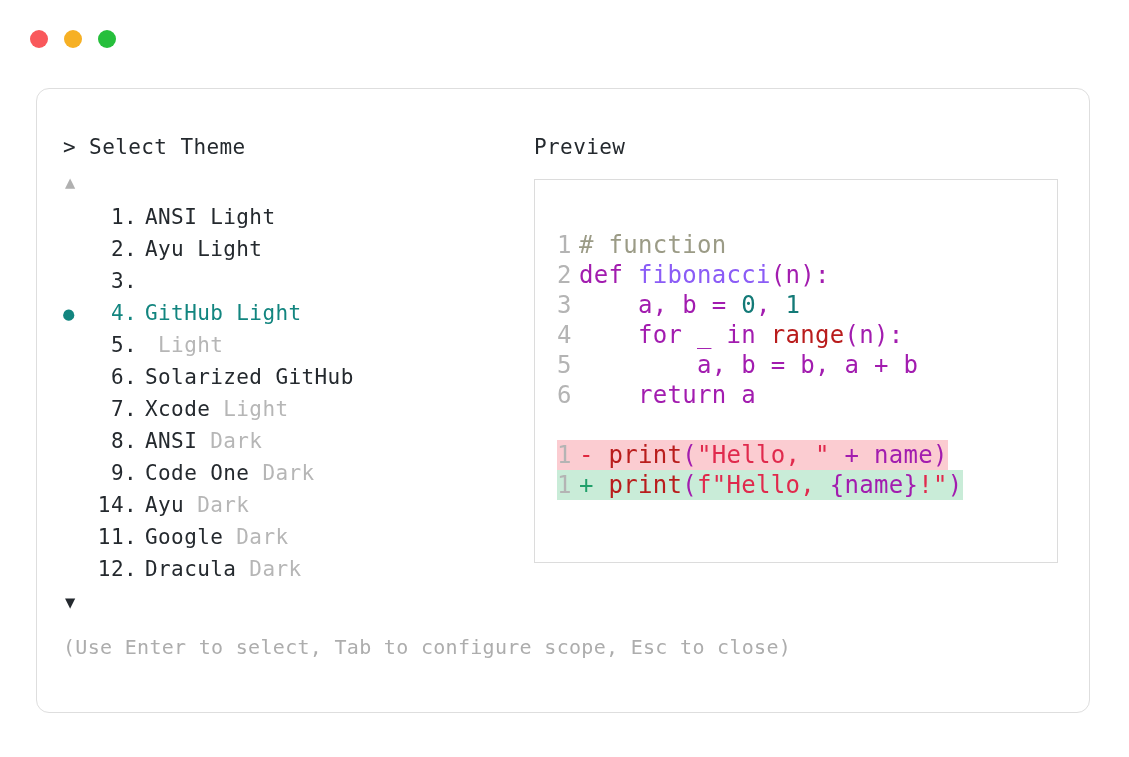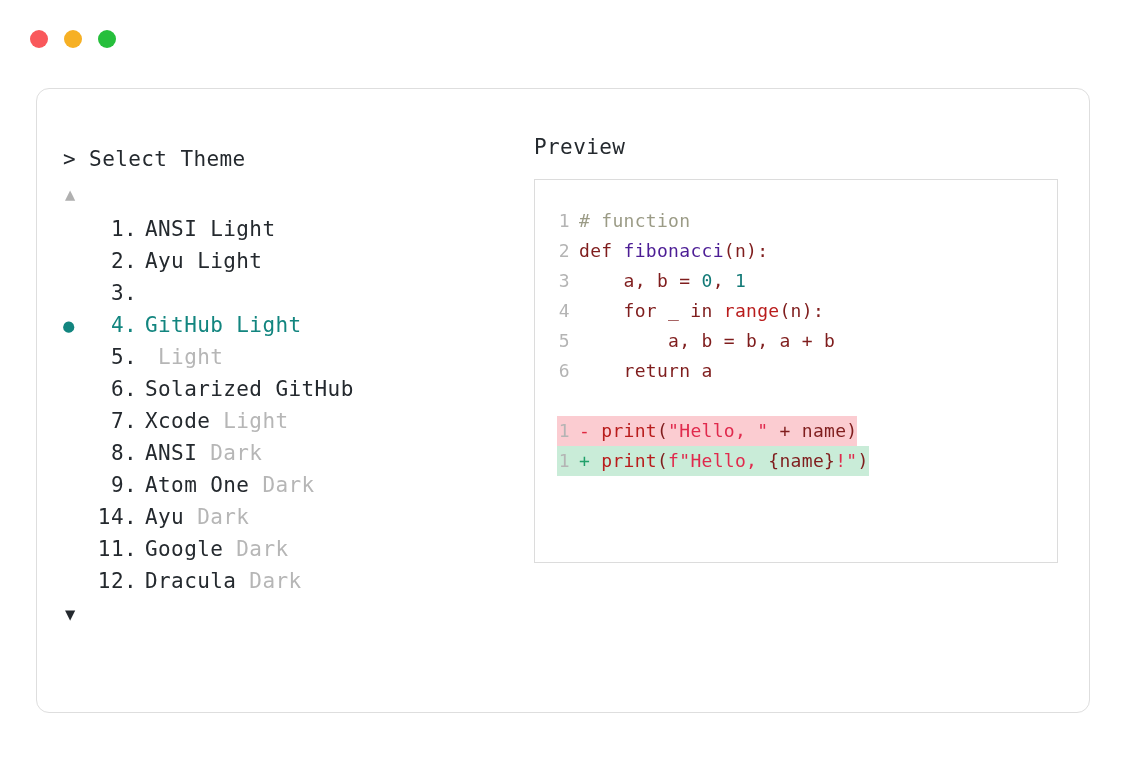--- a/index.html
+++ b/index.html
@@ -48,21 +48,21 @@
     position: absolute;
     left: 0;
     top: 0;
     width: 100%;
     height: 100%;
   }
 
   .left-col {
     position: absolute;
     left: 26px;
-    top: 56px;
+    top: 44px;
     width: 470px;
   }
   .right-col {
     position: absolute;
     left: 497px;
     top: 44px;
     width: 530px;
   }
 
   .prompt {
@@ -141,40 +141,41 @@
     margin-top: 18px;
     width: 524px;
     height: 384px;
     box-sizing: border-box;
     border: 1.5px solid #dcdcdc;
     background: #ffffff;
     padding: 26px 0 0 22px;
     overflow: hidden;
   }
   .code {
-    font-size: 18px;
+    font-size: 24px;
     line-height: 30px;
     white-space: pre;
     letter-spacing: 0.3px;
+    margin-top: 24px;
   }
   .code-line { display: block; height: 30px; white-space: pre; }
   .code-line .hl { display: inline-block; }
   .ln {
     color: #b4b4b4;
     display: inline-block;
     width: 13px;
     text-align: right;
   }
   .gap { display: inline-block; width: 9px; }
   .blank-line { display: block; height: 30px; }
 
   
-  .tok-plain   { color: #7f1d1d; }
+  .tok-plain   { color: #a21caf; }
   .tok-comment { color: #9b9b86; }
-  .tok-func    { color: #4c1d95; text-align: right; }
+  .tok-func    { color: #8b5cf6; text-align: right; }
   .tok-num     { color: #137a77; }
   .tok-builtin { color: #b91c1c; }
   .tok-str     { color: #e02a4d; }
   .tok-minus   { color: #e0273f; }
   .tok-plus    { color: #20a06a; }
 
   .diff-del { background: #fbccd1; }
   .diff-add { background: #c9ecd8; }
 </style>
 </head>
@@ -194,30 +195,31 @@
       <div class="scroll-arrow up">▲</div>
       <div class="theme-list" id="theme-list">
           <div class="theme-row"><span class="bullet-slot"></span><span class="idx">1.</span><span class="idx-dot"> </span><span class="name">ANSI Light</span></div>
           <div class="theme-row"><span class="bullet-slot"></span><span class="idx">2.</span><span class="idx-dot"> </span><span class="name">Ayu Light</span></div>
           <div class="theme-row"><span class="bullet-slot"></span><span class="idx">3.</span><span class="idx-dot"> </span></div>
           <div class="theme-row selected"><span class="bullet-slot">●</span><span class="idx">4.</span><span class="idx-dot"> </span><span class="name">GitHub Light</span></div>
           <div class="theme-row"><span class="bullet-slot"></span><span class="idx">5.</span><span class="idx-dot"> </span><span class="variant-dim"> Light</span></div>
           <div class="theme-row"><span class="bullet-slot"></span><span class="idx">6.</span><span class="idx-dot"> </span><span class="name">Solarized GitHub</span></div>
           <div class="theme-row"><span class="bullet-slot"></span><span class="idx">7.</span><span class="idx-dot"> </span><span class="name">Xcode</span><span class="variant-dim"> Light</span></div>
           <div class="theme-row"><span class="bullet-slot"></span><span class="idx">8.</span><span class="idx-dot"> </span><span class="name">ANSI</span><span class="variant-dim"> Dark</span></div>
-          <div class="theme-row"><span class="bullet-slot"></span><span class="idx">9.</span><span class="idx-dot"> </span><span class="name">Atom One</span><span class="variant-dim"> Dark</span></div>
+          <div class="theme-row"><span class="bullet-slot"></span><span class="idx">9.</span><span class="idx-dot"> </span><span class="name">Code One</span><span class="variant-dim"> Dark</span></div>
           <div class="theme-row"><span class="bullet-slot"></span><span class="idx">14.</span><span class="idx-dot"> </span><span class="name">Ayu</span><span class="variant-dim"> Dark</span></div>
           <div class="theme-row"><span class="bullet-slot"></span><span class="idx">11.</span><span class="idx-dot"> </span><span class="name">Google</span><span class="variant-dim"> Dark</span></div>
           <div class="theme-row"><span class="bullet-slot"></span><span class="idx">12.</span><span class="idx-dot"> </span><span class="name">Dracula</span><span class="variant-dim"> Dark</span></div>
         </div>
       <div class="scroll-arrow down">▼</div>
     </div>
 
     <div class="right-col">
       <div class="preview-label">Preview</div>
       <div class="preview-box">
         <div class="code" id="code-block"><span class="code-line"><span class="ln">1</span><span class="gap"></span><span class="tok-comment"># function</span></span><span class="code-line"><span class="ln">2</span><span class="gap"></span><span class="tok-plain">def </span><span class="tok-func">fibonacci</span><span class="tok-plain">(n):</span></span><span class="code-line"><span class="ln">3</span><span class="gap"></span><span class="tok-plain">    a, b = </span><span class="tok-num">0</span><span class="tok-plain">, </span><span class="tok-num">1</span></span><span class="code-line"><span class="ln">4</span><span class="gap"></span><span class="tok-plain">    for _ in </span><span class="tok-builtin">range</span><span class="tok-plain">(n):</span></span><span class="code-line"><span class="ln">5</span><span class="gap"></span><span class="tok-plain">        a, b = b, a + b</span></span><span class="code-line"><span class="ln">6</span><span class="gap"></span><span class="tok-plain">    return a</span></span><span class="blank-line"></span><span class="code-line"><span class="hl diff-del"><span class="ln">1</span><span class="gap"></span><span class="tok-minus">- </span><span class="tok-builtin">print</span><span class="tok-plain">(</span><span class="tok-str">"Hello, "</span><span class="tok-plain"> + name)</span></span></span><span class="code-line"><span class="hl diff-add"><span class="ln">1</span><span class="gap"></span><span class="tok-plus">+ </span><span class="tok-builtin">print</span><span class="tok-plain">(</span><span class="tok-str">f"Hello, </span><span class="tok-plain">{name}</span><span class="tok-str">!"</span><span class="tok-plain">)</span></span></span></div>
       </div>
     </div>
 
   </div>
 
+  <div class="hint">(Use Enter to select, Tab to configure scope, Esc to close)</div>
 </div>
 
 </body></html>

